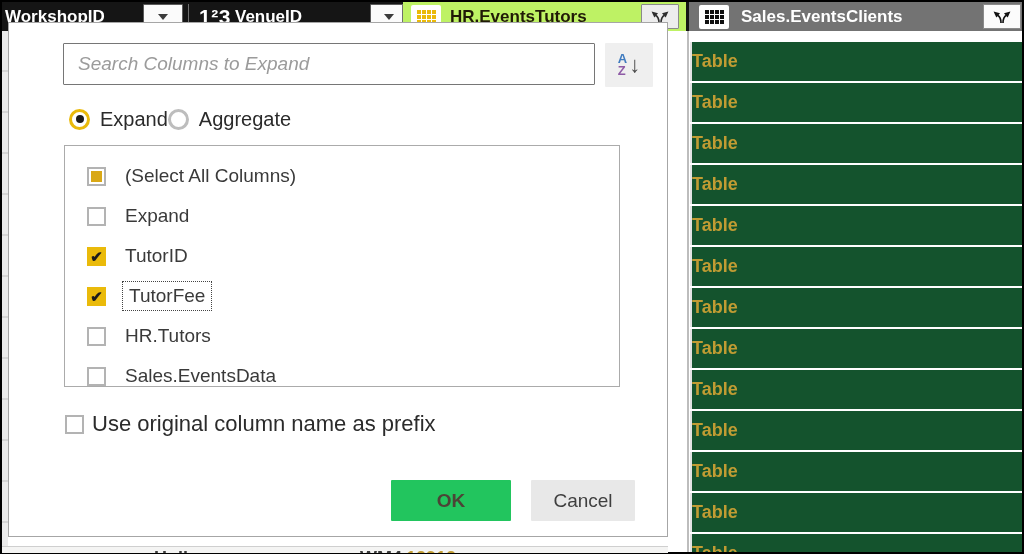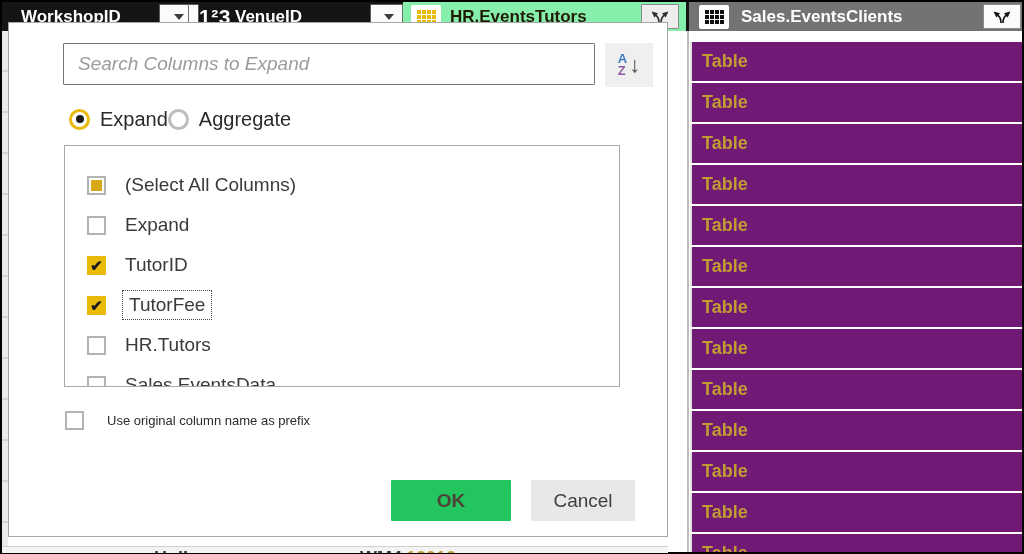--- a/index.html
+++ b/index.html
@@ -22,21 +22,21 @@
   .dd-btn{
     position:absolute;top:2px;height:25px;width:40px;background:#fbfbfb;
     border:1px solid #5a5a5a;box-sizing:border-box;border-radius:1px;
     display:flex;align-items:center;justify-content:center;cursor:pointer;
   }
   .dd-chevron{width:0;height:0;border-left:5px solid transparent;border-right:5px solid transparent;border-top:6px solid #3c3c3c;}
   .type-icon{
     position:absolute;top:0;height:29px;line-height:29px;color:#fff;
     font-size:21px;font-weight:bold;letter-spacing:.5px;
   }
-  .hcol.selected{background:#86efac;}
+  .hcol.selected{background:#bef264;}
   .hcol.selected .hlabel{color:#201a06;}
   .grid-box{
     position:absolute;top:3px;width:30px;height:24px;background:#fff;border-radius:2px;
     display:flex;align-items:center;justify-content:center;
   }
   .grid-cells{display:grid;grid-template-columns:repeat(4,4px);grid-auto-rows:4px;gap:1px;}
   .grid-cells i{display:block;background:currentColor;}
   .expand-btn{
     position:absolute;top:2px;width:38px;height:25px;background:#ededed;
     border:1px solid #8a8a8a;box-sizing:border-box;border-radius:1px;
@@ -46,22 +46,22 @@
   .left-strip{
     position:absolute;left:0;top:29px;width:6px;height:521px;background:#ebebeb;
     background-image:repeating-linear-gradient(to bottom,transparent 0 39px,#d5d5d5 39px 41px);
   }
   .right-gap{position:absolute;left:666px;top:29px;width:22px;height:521px;background:#fff;}
   .right-gap .vline{position:absolute;left:19px;top:0;width:2px;height:521px;background:#bdbdbd;}
 
   
   .table-col{position:absolute;left:688px;top:29px;width:332px;height:521px;background:#fff;overflow:hidden;}
   .trow{
-    height:39px;margin-top:2px;background:#701a75;border-left:2px solid #e3e3e3;
-    line-height:39px;padding-left:10px;box-sizing:border-box;
+    height:39px;margin-top:2px;background:#14532d;border-left:2px solid #e3e3e3;
+    line-height:39px;box-sizing:border-box;
     font-size:18px;font-weight:bold;color:#C19C33;cursor:pointer;
   }
   .trow:first-child{margin-top:11px;}
 
   
   .sliver{
     position:absolute;left:0;top:544px;width:666px;height:6px;background:#f4f4f3;
     border-top:1px solid #cfcfcf;overflow:hidden;
   }
   .sliver span{position:absolute;top:1px;font-size:18px;font-weight:bold;color:#3a3a3a;}
@@ -93,53 +93,53 @@
     width:15px;height:15px;border-radius:50%;background:#fff;border:3px solid #bdbdbd;
     display:flex;align-items:center;justify-content:center;
   }
   .radio-item.sel .radio-circle{border-color:#EABA0A;}
   .radio-dot{width:8px;height:8px;border-radius:50%;background:transparent;}
   .radio-item.sel .radio-dot{background:#1c1c1c;}
   .radio-label{font-size:20px;color:#2b2b2b;}
 
   .listbox{
     position:absolute;left:55px;top:122px;width:556px;height:242px;
-    border:1px solid #ababab;box-sizing:border-box;background:#fff;overflow:hidden;padding-top:19px;
+    border:1px solid #ababab;box-sizing:border-box;background:#fff;overflow:hidden;padding-top:10px;
   }
   .list-item{height:40px;display:flex;align-items:center;padding-left:22px;cursor:pointer;}
   .cb{
     width:15px;height:15px;box-sizing:content-box;border:2px solid #b3b3b3;background:#fff;
     display:flex;align-items:center;justify-content:center;flex:0 0 auto;
   }
   .cb.checked{border-color:#EABA0A;background:#EABA0A;}
   .cb .mark{font-size:15px;line-height:15px;color:#1c1c1c;font-weight:bold;display:none;}
   .cb.checked .mark{display:block;}
   .cb .inner-sq{width:11px;height:11px;background:#D9A816;display:none;}
   .cb.indeterminate .inner-sq{display:block;}
   .list-label{margin-left:12px;font-size:19px;color:#3a3a3a;padding:3px 6px;border:1px dotted transparent;}
   .list-label.focused{border-color:#444;margin-left:16px;}
 
   .prefix-row{position:absolute;left:56px;top:388px;display:flex;align-items:center;cursor:pointer;}
-  .prefix-label{margin-left:23px;font-size:13px;color:#2b2b2b;}
+  .prefix-label{margin-left:8px;font-size:22px;color:#2b2b2b;}
 
   .btn{
     position:absolute;top:457px;height:41px;border:none;cursor:pointer;
     font-family:"Liberation Sans",sans-serif;font-size:19px;border-radius:1px;
   }
   .btn-ok{left:382px;width:120px;background:#22c55e;color:#4c4436;font-weight:bold;}
   .btn-cancel{left:522px;width:104px;background:#e8e8e8;color:#3f3f3f;}
 </style>
 </head>
 <body>
 
 <div class="canvas">
 
   <div class="header">
 
-    <div class="hcol" style="left:16px;width:186px;">
+    <div class="hcol" style="left:0;width:186px;">
       <span class="hlabel" style="left:3px;">WorkshopID</span>
       <span class="dd-btn" style="left:141px;">
         <span class="dd-chevron"></span>
       </span>
     </div>
     <span class="hdivider" style="left:186px;"></span>
 
     <div class="hcol" style="left:187px;width:213px;">
       <span class="type-icon" style="left:10px;">1²3</span>
       <span class="hlabel" style="left:46px;">VenueID</span>

